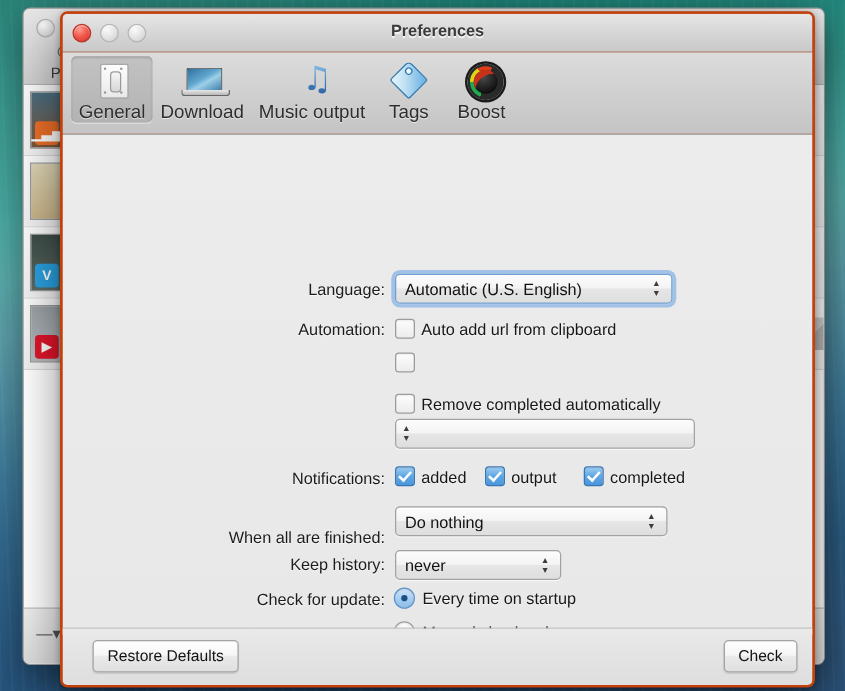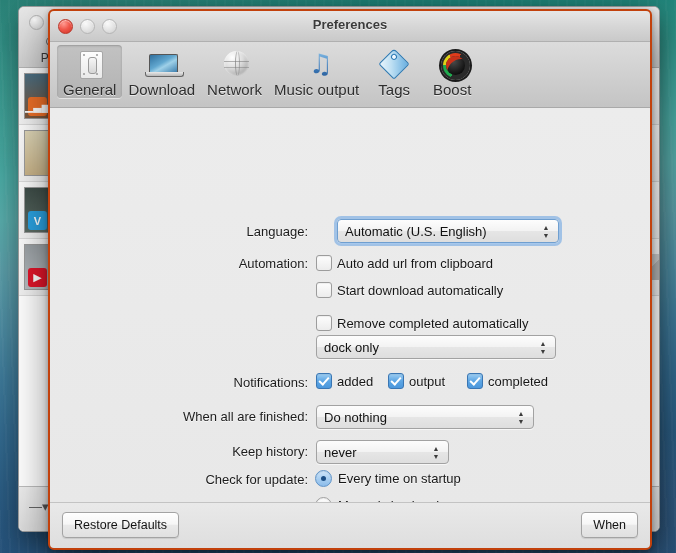--- a/index.html
+++ b/index.html
@@ -224,21 +224,20 @@
   .popup{
     position:absolute;height:22px;border-radius:4px;
     background:linear-gradient(to bottom,#fdfdfd 0%,#f3f3f3 48%,#e6e6e6 50%,#dedede 100%);
     border:1px solid #a2a2a2;
     box-shadow:0 1px 0 rgba(255,255,255,.65);
     display:flex;align-items:center;cursor:default;
   }
   .popup.focus{
     box-shadow:0 0 0 3px rgba(100,160,225,.55), 0 1px 0 rgba(255,255,255,.65);
     border-color:#6f9fd0;
-    margin-left:21px;
   }
   .popup .pv{
     flex:1;padding-left:7px;font-size:13px;color:#111;white-space:nowrap;overflow:hidden;
   }
   .popup .arrows{
     width:16px;display:flex;flex-direction:column;align-items:center;
     justify-content:center;margin-right:4px;line-height:1;
   }
   .popup .arrows b{font-size:7px;color:#3c3c3c;display:block;}
   .popup .arrows b:first-child{margin-bottom:1px;}
@@ -370,26 +369,20 @@
         <div class="tblabel">General</div>
       </div>
       <div class="tbitem">
         <div class="tbicon">
           <span class="ic-download"></span>
         </div>
         <div class="tblabel">Download</div>
       </div>
       <div class="tbitem">
         <div class="tbicon">
-          <span class="ic-network"></span>
-        </div>
-        <div class="tblabel">Network</div>
-      </div>
-      <div class="tbitem">
-        <div class="tbicon">
           <span class="ic-music">♫</span>
         </div>
         <div class="tblabel">Music output</div>
       </div>
       <div class="tbitem">
         <div class="tbicon">
           <span class="ic-tags"></span>
         </div>
         <div class="tblabel">Tags</div>
       </div>
@@ -416,29 +409,27 @@
 
     <div class="lblwrap" style="top:148px;">
       <span class="lbl">Automation:</span>
     </div>
     <div class="cbrow" style="left:266px;top:147px;">
       <span class="cb"></span>
       <span class="cbtxt">Auto add url from clipboard</span>
     </div>
     <div class="cbrow" style="left:266px;top:174px;">
       <span class="cb"></span>
-      <span class="cbtxt">Start download automatically</span>
     </div>
     <div class="cbrow" style="left:266px;top:207px;">
       <span class="cb"></span>
       <span class="cbtxt">Remove completed automatically</span>
     </div>
 
     <div class="popup" style="left:266px;top:227px;width:238px;">
-      <span class="pv">dock only</span>
       <span class="arrows">
           <b>▲</b>
           <b>▼</b>
         </span>
     </div>
 
     <div class="lblwrap" style="top:267px;">
       <span class="lbl">Notifications:</span>
     </div>
     <div class="cbrow" style="left:266px;top:265px;">
@@ -447,21 +438,21 @@
     </div>
     <div class="cbrow" style="left:338px;top:265px;">
       <span class="cb on"></span>
       <span class="cbtxt">output</span>
     </div>
     <div class="cbrow" style="left:417px;top:265px;">
       <span class="cb on"></span>
       <span class="cbtxt">completed</span>
     </div>
 
-    <div class="lblwrap" style="top:301px;">
+    <div class="lblwrap" style="top:314px;">
       <span class="lbl">When all are finished:</span>
     </div>
     <div class="popup" style="left:266px;top:297px;width:216px;">
       <span class="pv">Do nothing</span>
       <span class="arrows">
           <b>▲</b>
           <b>▼</b>
         </span>
     </div>
 
@@ -490,16 +481,16 @@
 
     <div class="lblwrap" style="top:424px;">
       <span class="lbl">Update:</span>
     </div>
     <span class="ptxt" style="left:266px;top:424px;">You have the latest version</span>
     <div class="btn default" style="left:464px;top:418px;">Check again</div>
 
   </div>
 
   <div class="bottombar">
-    <div class="btn" style="left:12px;top:9px;">Restore Defaults</div>
-    <div class="btn" style="right:12px;top:9px;left:auto;">When</div>
+    <div class="btn" style="left:24px;top:9px;">Restore Defaults</div>
+    <div class="btn" style="right:12px;top:9px;left:auto;">Check</div>
   </div>
 </div>
 
 </body></html>

